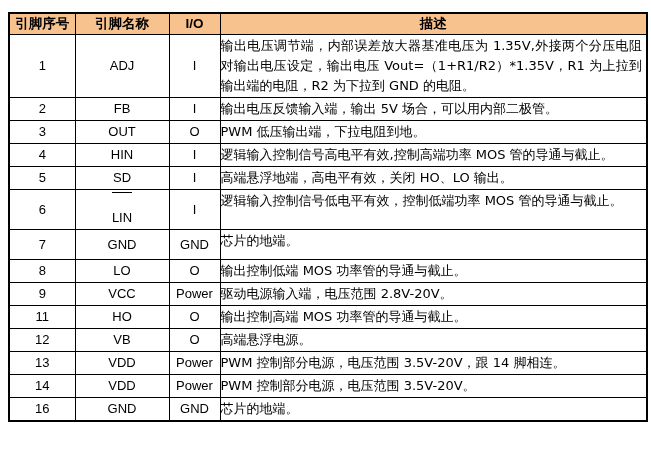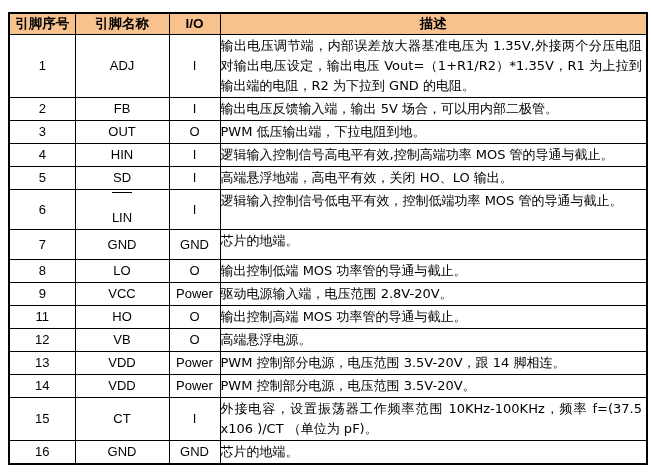--- a/index.html
+++ b/index.html
@@ -155,26 +155,20 @@
           <td class="cell-center">VDD</td>
           <td class="cell-center">Power</td>
           <td class="cell-desc">PWM 控制部分电源，电压范围 3.5V-20V，跟 14 脚相连。</td>
         </tr>
         <tr style="height: 22px; margin-top: 8px;">
           <td class="cell-center">14</td>
           <td class="cell-center">VDD</td>
           <td class="cell-center">Power</td>
           <td class="cell-desc">PWM 控制部分电源，电压范围 3.5V-20V。</td>
         </tr>
-        <tr style="height: 40px;">
-          <td class="cell-center">15</td>
-          <td class="cell-center">CT</td>
-          <td class="cell-center">I</td>
-          <td class="cell-desc">外接电容，设置振荡器工作频率范围 10KHz-100KHz，频率 f=(37.5 x106 )/CT （单位为 pF)。</td>
-        </tr>
         <tr style="height: 22px;">
           <td class="cell-center">16</td>
           <td class="cell-center">GND</td>
           <td class="cell-center">GND</td>
           <td class="cell-desc">芯片的地端。</td>
         </tr>
       </tbody>
   </table>
 </div>
 

